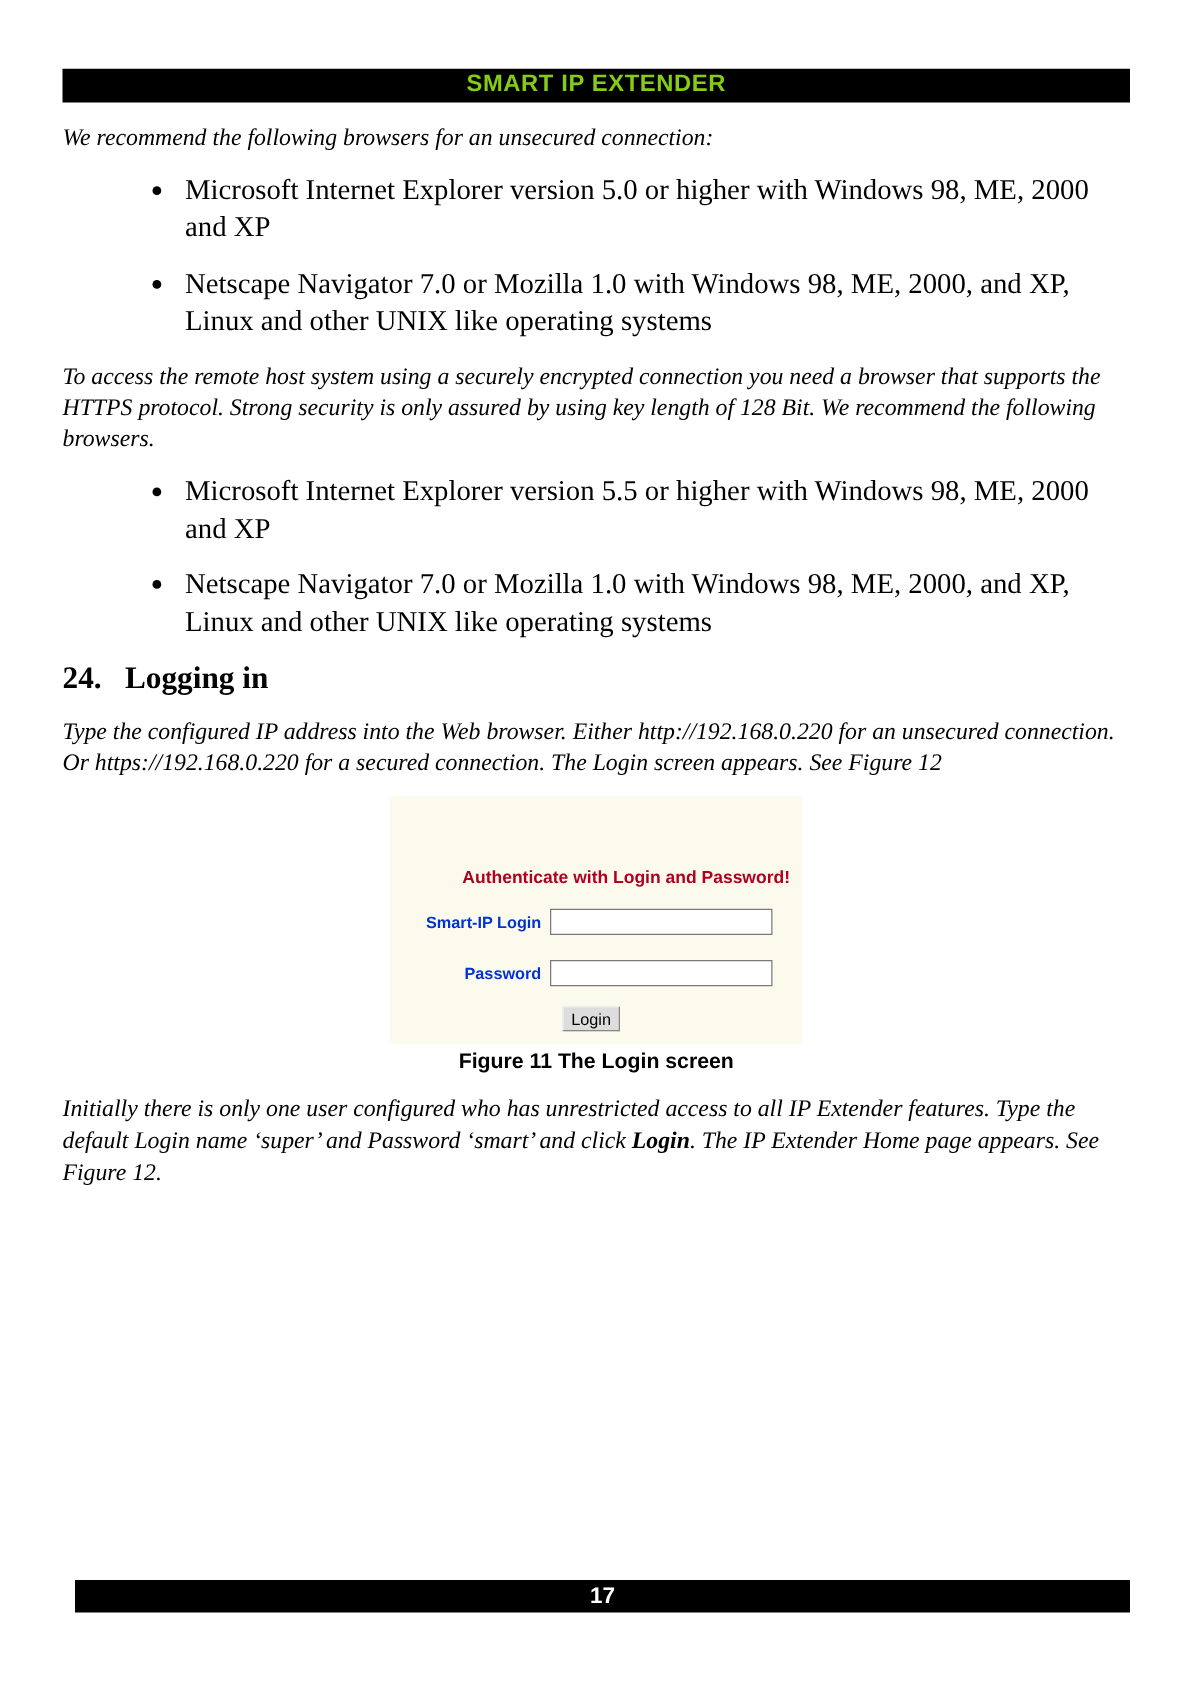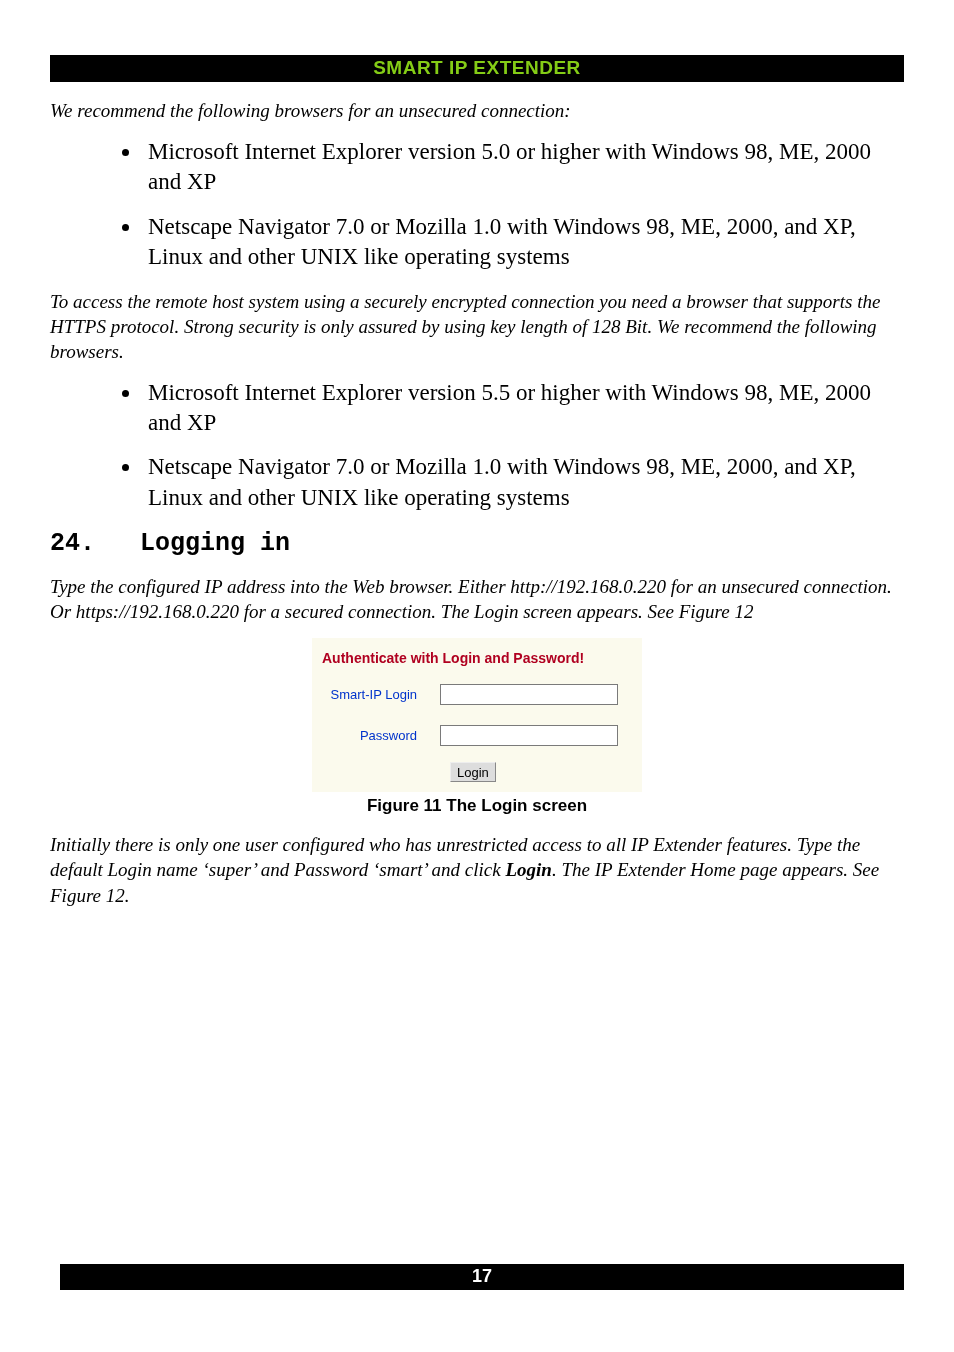--- a/index.html
+++ b/index.html
@@ -37,56 +37,57 @@
     padding-left: 92px;
     list-style: disc;
   }
   ul.bullets li {
     font-size: 23px;
     line-height: 1.32;
     margin-bottom: 14px;
     padding-left: 6px;
   }
   .section-heading {
-    font-family: Liberation Mono, monospace;
+    font-family: Liberation Serif, serif;
     font-weight: bold;
     font-size: 25px;
     margin: 10px 0 10px 0;
   }
   .figure-wrap {
     text-align: center;
     margin: 14px 0 8px 0;
   }
   .login-box {
     display: inline-block;
     width: 330px;
     background: #fbfaed;
     padding: 12px 10px 10px 10px;
     text-align: left;
     font-family: Arial, Helvetica, sans-serif;
   }
   .login-title {
     color: #b00020;
     font-weight: bold;
     font-size: 14px;
-    text-align: left;
+    text-align: right;
     margin-bottom: 18px;
+    margin-top: 44px;
   }
   .login-row {
     display: flex;
     align-items: center;
     margin-bottom: 20px;
   }
   .login-label {
     color: #0033cc;
-    font-weight: normal;
+    font-weight: bold;
     font-size: 13px;
     width: 118px;
     text-align: right;
-    padding-right: 23px;
+    padding-right: 7px;
   }
   .login-input {
     width: 178px;
     height: 21px;
     border: 1px solid #7a7a7a;
     background: #fff;
   }
   .login-btn-row {
     padding-left: 128px;
     margin-top: -4px;

